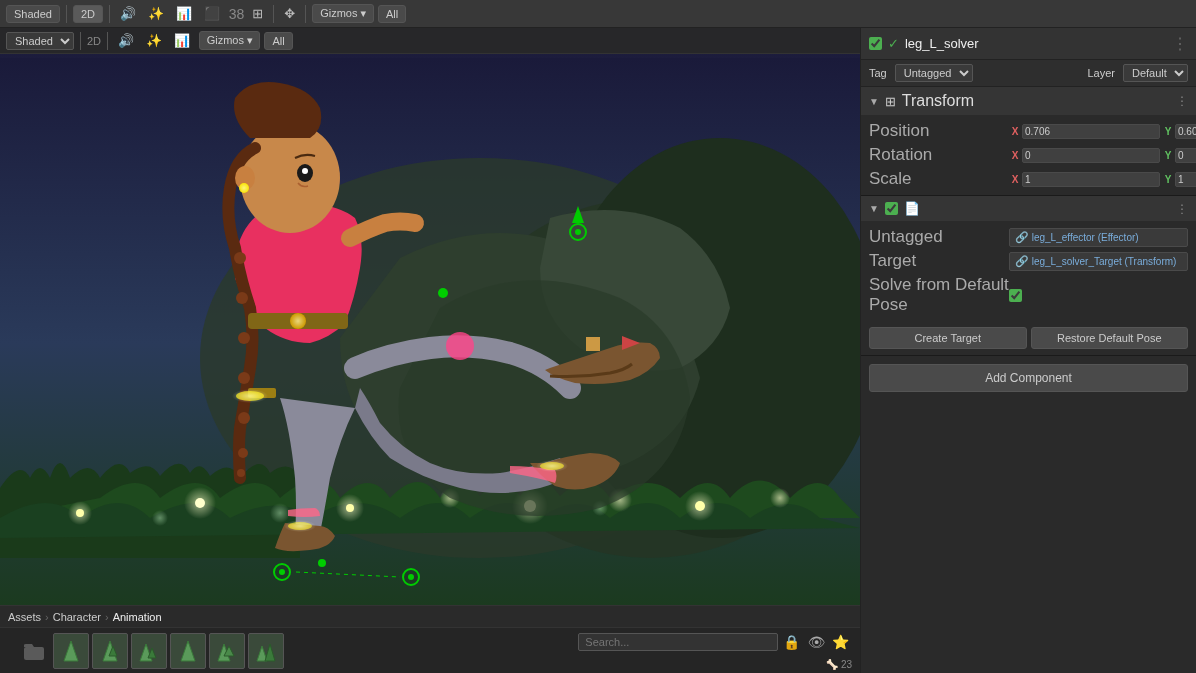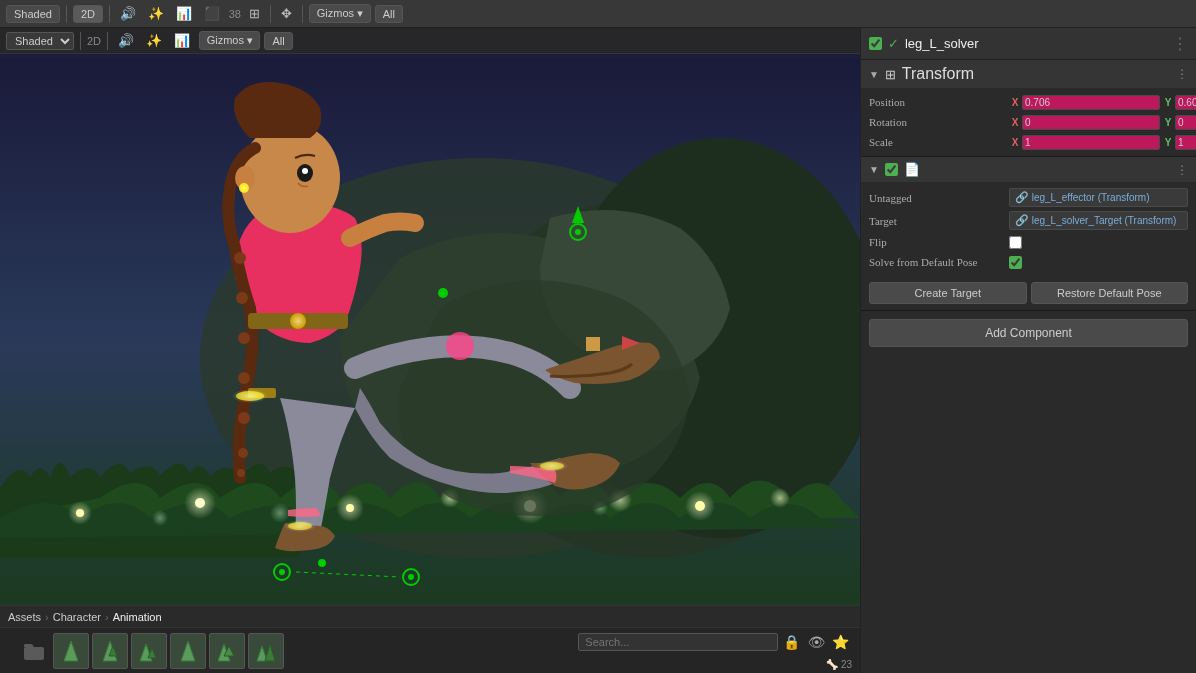--- a/index.html
+++ b/index.html
@@ -246,24 +246,23 @@
 
     .component-body { padding: 4px 0; }
     .prop-row {
       display: flex;
       align-items: center;
       padding: 2px 8px;
       min-height: 20px;
     }
     .prop-label {
       color: #aaa;
-      font-size: 11px;
+      font-size: 17px;
       width: 140px;
       flex-shrink: 0;
-      font-family: Liberation Serif, serif;
     }
     .prop-value {
       flex: 1;
       display: flex;
       align-items: center;
       gap: 2px;
     }
     .prop-field-xyz {
       display: flex;
       gap: 2px;
@@ -277,21 +276,21 @@
     }
     .xyz-label {
       font-size: 10px;
       font-weight: bold;
       width: 12px;
       text-align: center;
     }
     .xyz-label.x { color: #e06060; }
     .xyz-label.y { color: #60c060; }
     .xyz-input {
-      background: #be185d;
+      background: #404040;
       border: 1px solid #4a4a4a;
       color: #ccc;
       font-size: 10px;
       padding: 1px 2px;
       border-radius: 2px;
       flex: 1;
       min-width: 40px;
     }
     .prop-object-field {
       background: #3a3a3a;
@@ -384,21 +383,21 @@
 
 <div id="top-toolbar">
   <button class="toolbar-btn">Shaded</button>
   <div class="toolbar-sep"></div>
   <button class="toolbar-btn active">2D</button>
   <div class="toolbar-sep"></div>
   <button class="toolbar-icon-btn">🔊</button>
   <button class="toolbar-icon-btn">✨</button>
   <button class="toolbar-icon-btn">📊</button>
   <button class="toolbar-icon-btn">⬛</button>
-  <span style="color:#888;font-size:11px;">38</span>
+  <span style="color:#888;font-size:14px;">38</span>
   <button class="toolbar-icon-btn">⊞</button>
   <div class="toolbar-sep"></div>
   <button class="toolbar-icon-btn">✥</button>
   <div class="toolbar-sep"></div>
   <button class="toolbar-btn">Gizmos ▾</button>
   <button class="toolbar-btn">All</button>
 </div>
 
 <div id="main-layout">
 
@@ -625,20 +624,30 @@
 
   <div id="inspector">
 
     <div id="insp-header">
       <input type="checkbox" checked="" class="prop-checkbox" style="">
       <span class="check-icon">✓</span>
       <span id="insp-name">leg_L_solver</span>
       <span style="margin-left:auto;color:#666;font-size:16px;">⋮</span>
     </div>
 
+    <div id="insp-tag-row">
+      <span>Tag</span>
+      <select class="insp-tag-select">
+        <option>Untagged</option>
+      </select>
+      <span style="margin-left:auto;">Layer</span>
+      <select class="insp-tag-select">
+        <option>Default</option>
+      </select>
+    </div>
 
     <div class="component-section">
       <div class="component-header">
         <span class="comp-toggle">▼</span>
         <span class="comp-icon">⊞</span>
         <span class="comp-title">Transform</span>
         <span class="comp-menu">⋮</span>
       </div>
       <div class="component-body">
 
@@ -696,41 +705,35 @@
         <span class="comp-icon" style="color:#7aaddb;">📄</span>
         <span class="comp-menu">⋮</span>
       </div>
       <div class="component-body">
 
         <div class="prop-row">
           <span class="prop-label">Untagged</span>
           <div class="prop-value">
             <div class="prop-object-field">
               <span class="obj-icon">🔗</span>
-              <span>leg_L_effector (Transform)</span>
+              <span>leg_L_effector (Effector)</span>
             </div>
           </div>
         </div>
 
         <div class="prop-row">
           <span class="prop-label">Target</span>
           <div class="prop-value">
             <div class="prop-object-field">
               <span class="obj-icon">🔗</span>
               <span>leg_L_solver_Target (Transform)</span>
             </div>
           </div>
         </div>
 
-        <div class="prop-row">
-          <span class="prop-label">Flip</span>
-          <div class="prop-value">
-            <input type="checkbox" class="prop-checkbox" style="">
-          </div>
-        </div>
 
 
         <div class="prop-row">
           <span class="prop-label">Solve from Default Pose</span>
           <div class="prop-value">
             <input type="checkbox" checked="" class="prop-checkbox" style="">
           </div>
         </div>
 
       </div>

